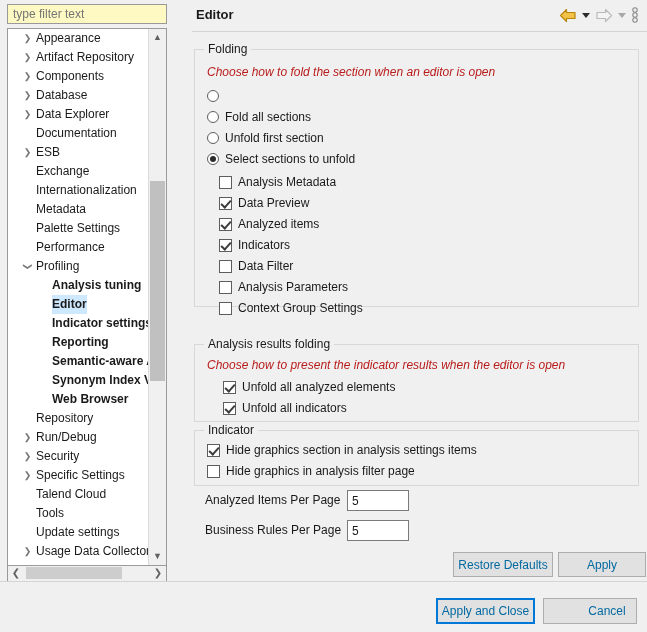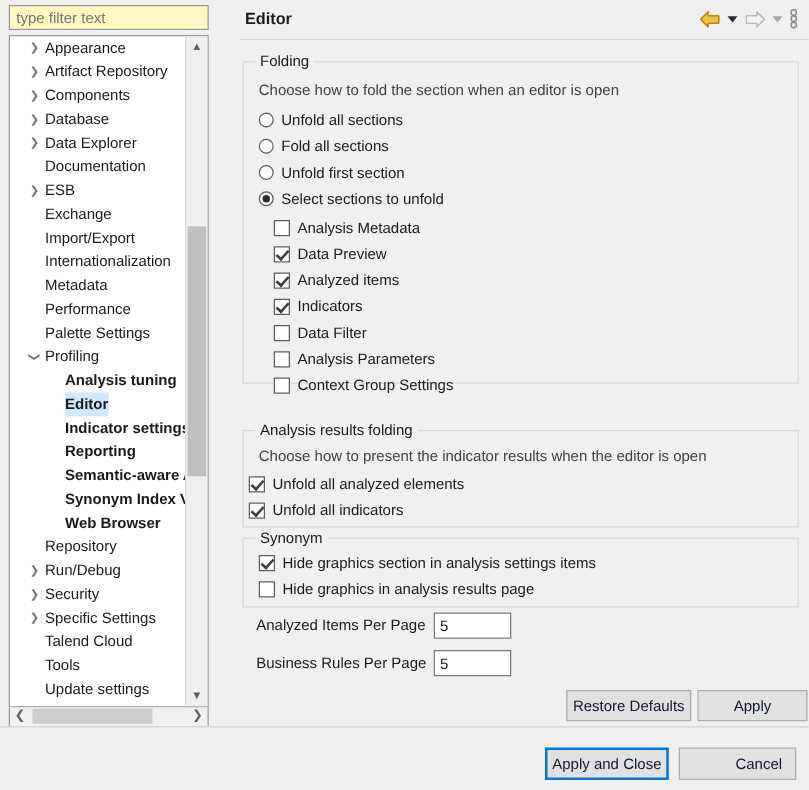--- a/index.html
+++ b/index.html
@@ -64,21 +64,21 @@
   .caret.dim{border-top-color:#a8a8a8;}
   #hdr-sep{position:absolute;left:12px;top:31px;width:455px;height:1px;background:#d4d4d4;}
 
   #rp-body{position:absolute;left:0;top:32px;width:467px;height:517px;}
 
   .group{position:absolute;border:1px solid #d8d8d8;background:transparent;box-sizing:border-box;}
   .group > .glabel{
     position:absolute;top:-8px;left:9px;background:#f0f0f0;padding:0 4px;font-size:12px;color:#1a1a1a;
   }
 
-  .desc{font-size:12px;color:#404040;}
+  .desc{font-size:12px;color:#b91c1c;font-style:italic;}
 
   .radio-row,.cb-row{position:relative;height:21px;line-height:21px;font-size:12px;white-space:nowrap;cursor:default;}
   .radio{
     position:absolute;left:0;top:4px;width:12px;height:12px;border:1px solid #5d5d5d;border-radius:50%;
     background:#fff;box-sizing:border-box;
   }
   .radio.on::after{content:"";position:absolute;left:2px;top:2px;width:6px;height:6px;border-radius:50%;background:#2b2b2b;}
   .radio-row .rlabel{position:absolute;left:18px;top:0;}
 
   .cbox{
@@ -93,21 +93,21 @@
   .field-row{position:absolute;height:22px;text-decoration:underline;}
   .field-row .flabel{position:absolute;left:0;top:3px;font-size:12px;white-space:nowrap;}
   .field-row input{
     position:absolute;left:142px;top:0;width:62px;height:21px;box-sizing:border-box;
     border:1px solid #7a7a7a;background:#fff;font-family:"Liberation Sans", sans-serif;font-size:12px;
     color:#1a1a1a;padding:0 4px;outline:none;
   }
 
   .btn{
     box-sizing:border-box;background:#e1e1e1;border:1px solid #adadad;
-    font-family:"Liberation Sans", sans-serif;font-size:12px;color:#0f172a;
+    font-family:"Liberation Sans", sans-serif;font-size:12px;color:#0369a1;
     height:25px;cursor:default;display:inline-flex;align-items:center;justify-content:center;
   }
   .btn.focus{border:2px solid #0078d7;background:#e1e1e1;}
 
   #btn-restore{position:absolute;left:273px;top:520px;width:100px;}
   #btn-apply{position:absolute;left:378px;top:520px;width:88px;}
 
   #bottom-bar{position:absolute;left:0;top:581px;width:647px;height:51px;background:#f0f0f0;}
   #bottom-sep{position:absolute;left:0;top:0;width:647px;height:1px;background:#d4d4d4;}
   #btn-apply-close{position:absolute;left:436px;top:17px;width:99px;height:26px;}
@@ -148,33 +148,30 @@
             <span class="tlabel">Documentation</span>
           </div>
           <div class="trow d0">
             <span class="twist">❯</span>
             <span class="tlabel">ESB</span>
           </div>
           <div class="trow d0">
             <span class="tlabel">Exchange</span>
           </div>
           <div class="trow d0">
-            <span class="tlabel">Import/Export</span>
-          </div>
-          <div class="trow d0">
             <span class="tlabel">Internationalization</span>
           </div>
           <div class="trow d0">
             <span class="tlabel">Metadata</span>
           </div>
           <div class="trow d0">
+            <span class="tlabel">Palette Settings</span>
+          </div>
+          <div class="trow d0">
             <span class="tlabel">Performance</span>
-          </div>
-          <div class="trow d0">
-            <span class="tlabel">Palette Settings</span>
           </div>
           <div class="trow d0">
             <span class="twist" style="transform: rotate(90deg);">❯</span>
             <span class="tlabel">Profiling</span>
           </div>
           <div class="trow d1">
             <span class="tlabel">Analysis tuning</span>
           </div>
           <div class="trow d1 selected">
             <span class="tlabel">Editor</span>
@@ -270,21 +267,20 @@
     <div id="rp-body">
 
       <div class="group" style="left:14px;top:0;width:445px;height:258px;margin-top:17px;">
         <span class="glabel">Folding</span>
 
         <div class="desc" style="position:absolute;left:12px;top:15px;">Choose how to fold the section when an editor is open</div>
 
         <div id="folding-radios" style="position:absolute;left:12px;top:36px;width:420px;">
             <div class="radio-row">
               <span class="radio"></span>
-              <span class="rlabel">Unfold all sections</span>
             </div>
             <div class="radio-row">
               <span class="radio"></span>
               <span class="rlabel">Fold all sections</span>
             </div>
             <div class="radio-row">
               <span class="radio"></span>
               <span class="rlabel">Unfold first section</span>
             </div>
             <div class="radio-row">
@@ -323,43 +319,43 @@
               <span class="clabel">Context Group Settings</span>
             </div>
           </div>
       </div>
 
       <div class="group" style="left:14px;top:312px;width:445px;height:78px;">
         <span class="glabel">Analysis results folding</span>
 
         <div class="desc" style="position:absolute;left:12px;top:13px;">Choose how to present the indicator results when the editor is open</div>
 
-        <div id="results-checks" style="position:absolute;left:4px;top:32px;width:420px;">
+        <div id="results-checks" style="position:absolute;left:28px;top:32px;width:420px;">
             <div class="cb-row">
               <span class="cbox on"></span>
               <span class="clabel">Unfold all analyzed elements</span>
             </div>
             <div class="cb-row">
               <span class="cbox on"></span>
               <span class="clabel">Unfold all indicators</span>
             </div>
           </div>
       </div>
 
       <div class="group" style="left:14px;top:398px;width:445px;height:56px;">
-        <span class="glabel">Synonym</span>
+        <span class="glabel">Indicator</span>
 
         <div id="graphics-checks" style="position:absolute;left:12px;top:9px;width:420px;">
             <div class="cb-row">
               <span class="cbox on"></span>
               <span class="clabel">Hide graphics section in analysis settings items</span>
             </div>
             <div class="cb-row">
               <span class="cbox"></span>
-              <span class="clabel">Hide graphics in analysis results page</span>
+              <span class="clabel">Hide graphics in analysis filter page</span>
             </div>
           </div>
       </div>
 
       <div id="fields-area" style="position:absolute;left:25px;top:458px;width:420px;">
           <div class="field-row" style="top: 0px; left: 0px; width: 220px;">
             <span class="flabel">Analyzed Items Per Page</span>
             <input type="text" value="5" style="">
           </div>
           <div class="field-row" style="top: 30px; left: 0px; width: 220px;">

